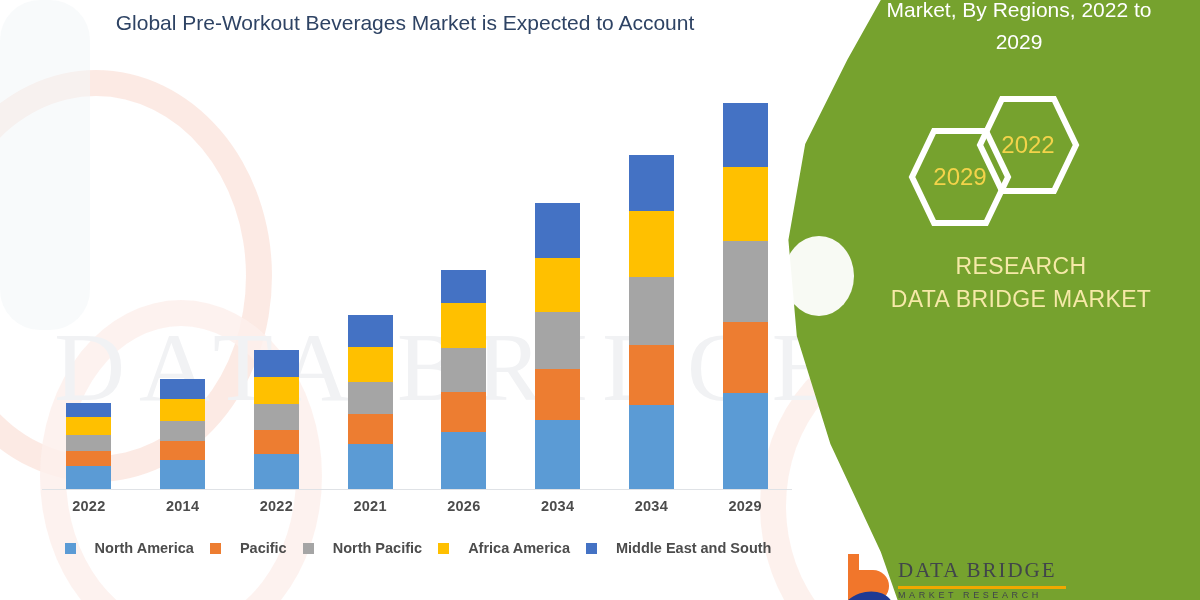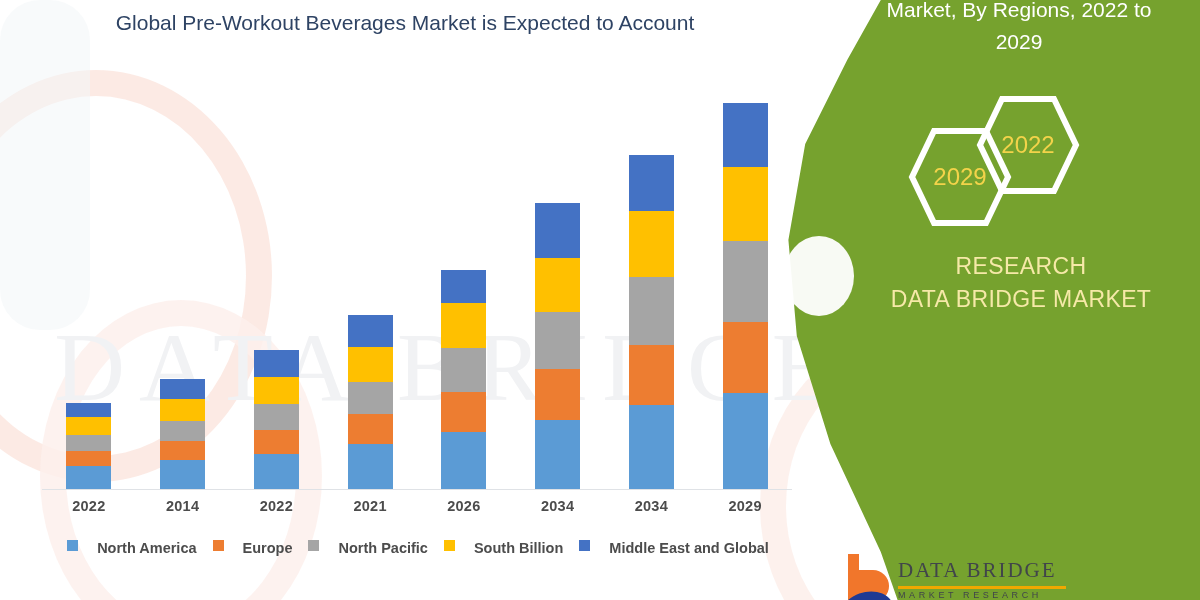--- a/index.html
+++ b/index.html
@@ -47,21 +47,21 @@
 
   
   .xlabels{position:absolute;left:42px;top:498px;width:750px;display:flex;}
   .xlabel{flex:1;text-align:center;font-size:14.5px;font-weight:bold;color:#4c4c4c;letter-spacing:.3px;}
 
   
   .legend{
     position:absolute;left:42px;top:540px;width:752px;
     display:flex;justify-content:center;align-items:center;gap:16px;
   }
-  .legend-item{display:flex;align-items:flex-start;gap:19px;}
+  .legend-item{display:flex;align-items:center;gap:19px;}
   .legend-swatch{width:11px;height:11px;display:inline-block;}
   .legend-label{font-size:14.5px;font-weight:bold;color:#4c4c4c;}
 
   
   .green-panel{
     position:absolute;right:0;top:0;width:420px;height:600px;
     background:#76a22e;
     clip-path:polygon(100% 0,100% 100%,28% 100%,24% 92%,12% 74%,4% 56%,2% 40%,6% 24%,16% 10%,24% 0);
   }
   .gp-title{
@@ -199,33 +199,33 @@
       <div class="xlabel">2029</div>
     </div>
 
   <div class="legend" id="legend">
       <div class="legend-item">
         <span class="legend-swatch" style="background: rgb(91, 155, 213);"></span>
         <span class="legend-label">North America</span>
       </div>
       <div class="legend-item">
         <span class="legend-swatch" style="background: rgb(237, 125, 49);"></span>
-        <span class="legend-label">Europe</span>
+        <span class="legend-label">Pacific</span>
       </div>
       <div class="legend-item">
         <span class="legend-swatch" style="background: rgb(165, 165, 165);"></span>
         <span class="legend-label">North Pacific</span>
       </div>
       <div class="legend-item">
         <span class="legend-swatch" style="background: rgb(255, 192, 0);"></span>
-        <span class="legend-label">South Billion</span>
+        <span class="legend-label">Africa America</span>
       </div>
       <div class="legend-item">
         <span class="legend-swatch" style="background: rgb(68, 114, 196);"></span>
-        <span class="legend-label">Middle East and Global</span>
+        <span class="legend-label">Middle East and South</span>
       </div>
     </div>
 
   <div class="green-panel"></div>
   <div class="gp-white-blob" style="right:346px;left:auto;"></div>
 
   <div class="gp-title">
     <div>Market, By Regions, 2022 to</div>
     <div>2029</div>
   </div>

